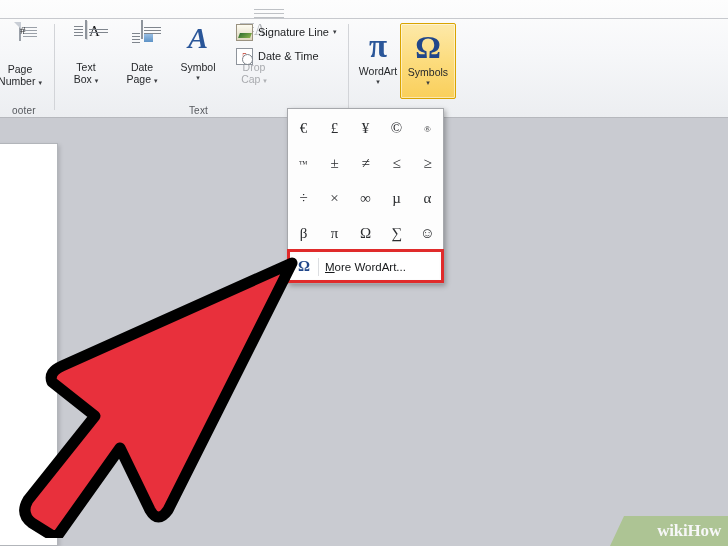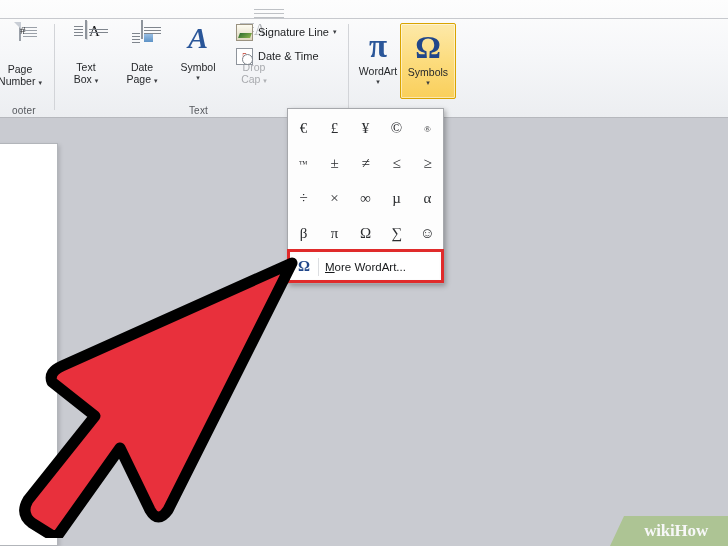--- a/index.html
+++ b/index.html
@@ -214,21 +214,21 @@
   #arrow { position: absolute; left: 0px; top: 248px; width: 320px; height: 290px; }
 
   
   #wmark {
     position: absolute; right: 0; bottom: 0;
     width: 118px; height: 30px;
     background: #a8c48a;
     opacity: .85;
     clip-path: polygon(14px 0, 100% 0, 100% 100%, 0 100%);
     display: flex; align-items: center; justify-content: flex-end;
-    padding-right: 20px;
+    padding-right: 7px;
   }
   #wmark .w {
     font-family: "Liberation Serif", serif;
     font-size: 17px; color: #fff; font-weight: bold; letter-spacing: -.2px;
   }
   #wmark .w .i { font-style: normal; }
 </style>
 </head>
 <body>
 

